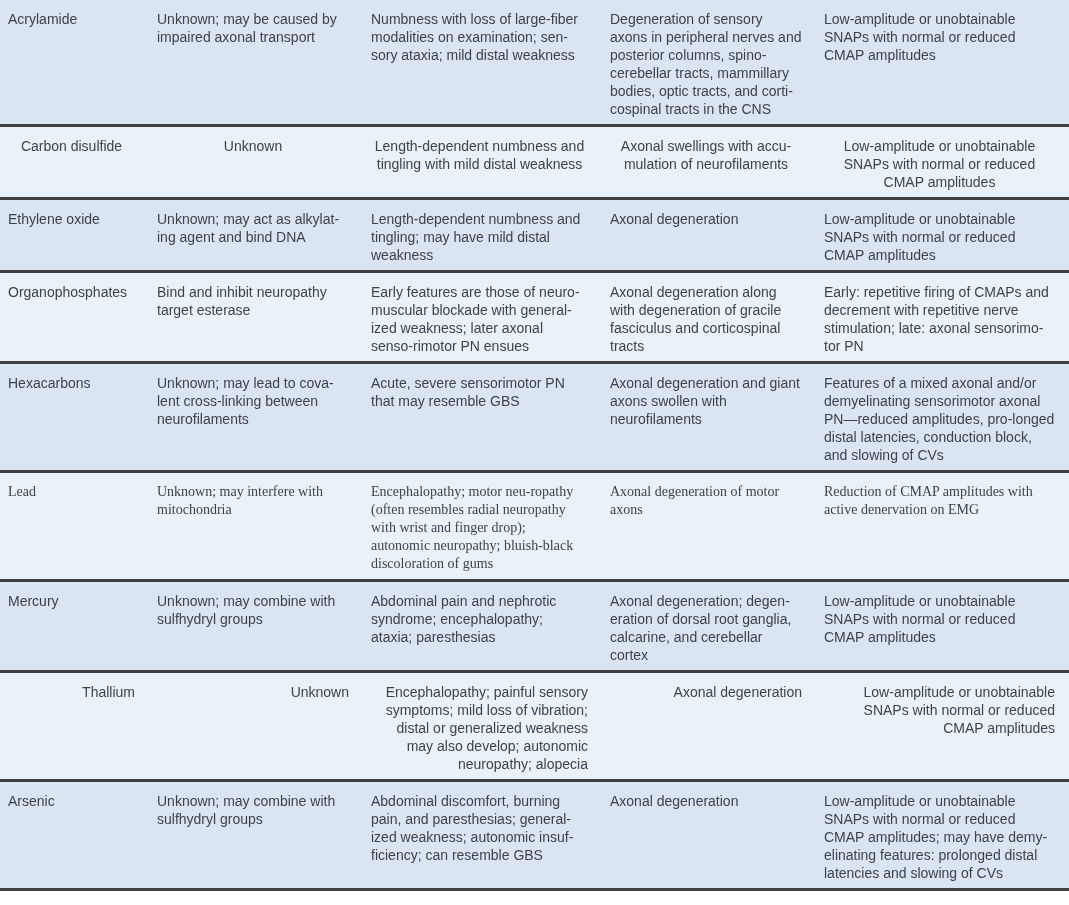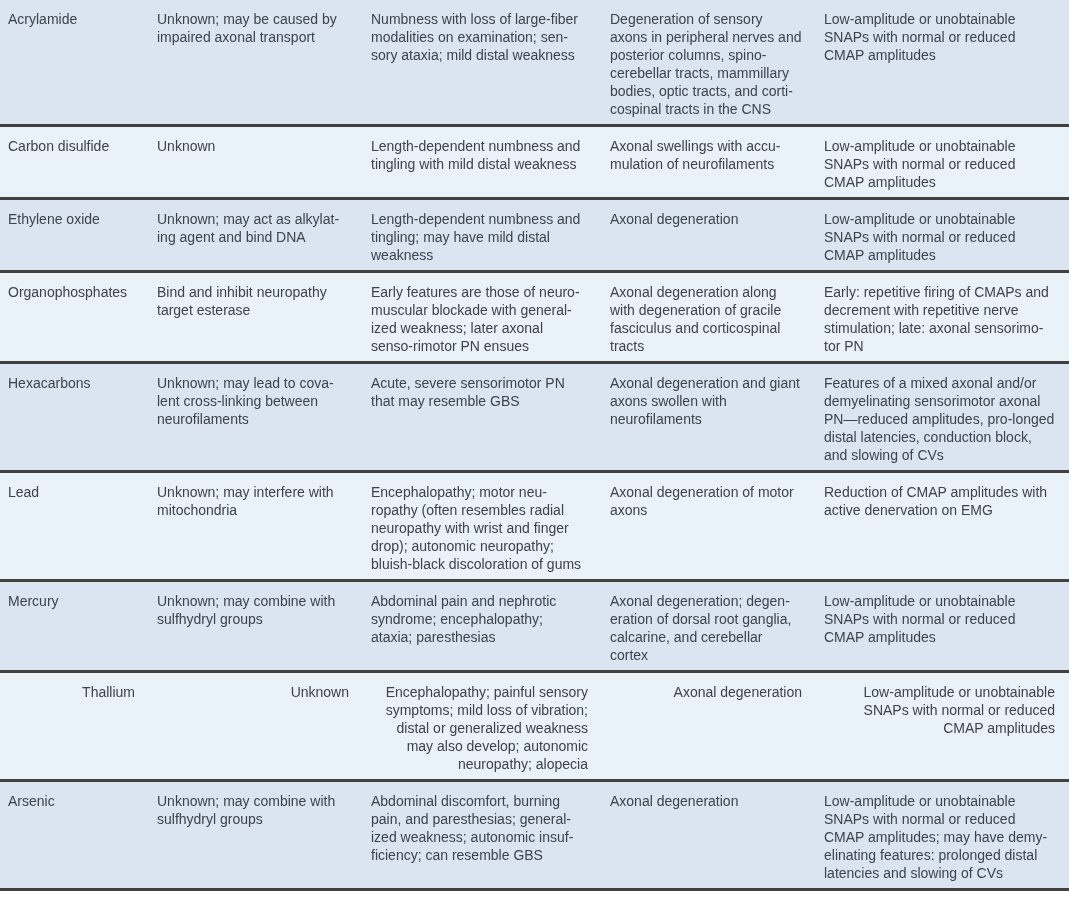--- a/index.html
+++ b/index.html
@@ -37,25 +37,25 @@
     padding:10px 14px 6px 8px;
     font-size:14px;
     line-height:18px;
     letter-spacing:0;
     border-bottom:3px solid #404040;
   }
   table.tox tr:nth-child(odd) td{background:var(--row-dark);}
   table.tox tr:nth-child(even) td{background:var(--row-light);}
   
   table.tox tr:nth-child(1){height:116px;}
-  table.tox tr:nth-child(2){height:60px;}
+  table.tox tr:nth-child(2){height:60px;text-align:center;}
   table.tox tr:nth-child(3){height:60px;border-radius:23px;}
   table.tox tr:nth-child(4){height:77px;}
   table.tox tr:nth-child(5){height:96px;}
-  table.tox tr:nth-child(6){height:96px;}
+  table.tox tr:nth-child(6){height:96px;font-family:Liberation Serif, serif;}
   table.tox tr:nth-child(7){height:78px;}
   table.tox tr:nth-child(8){height:97px;text-align:right;}
   table.tox tr:nth-child(9){height:97px;}
   table.tox tr:nth-child(10){height:38px;}
 </style>
 </head>
 <body>
 
 <div class="page">
 

